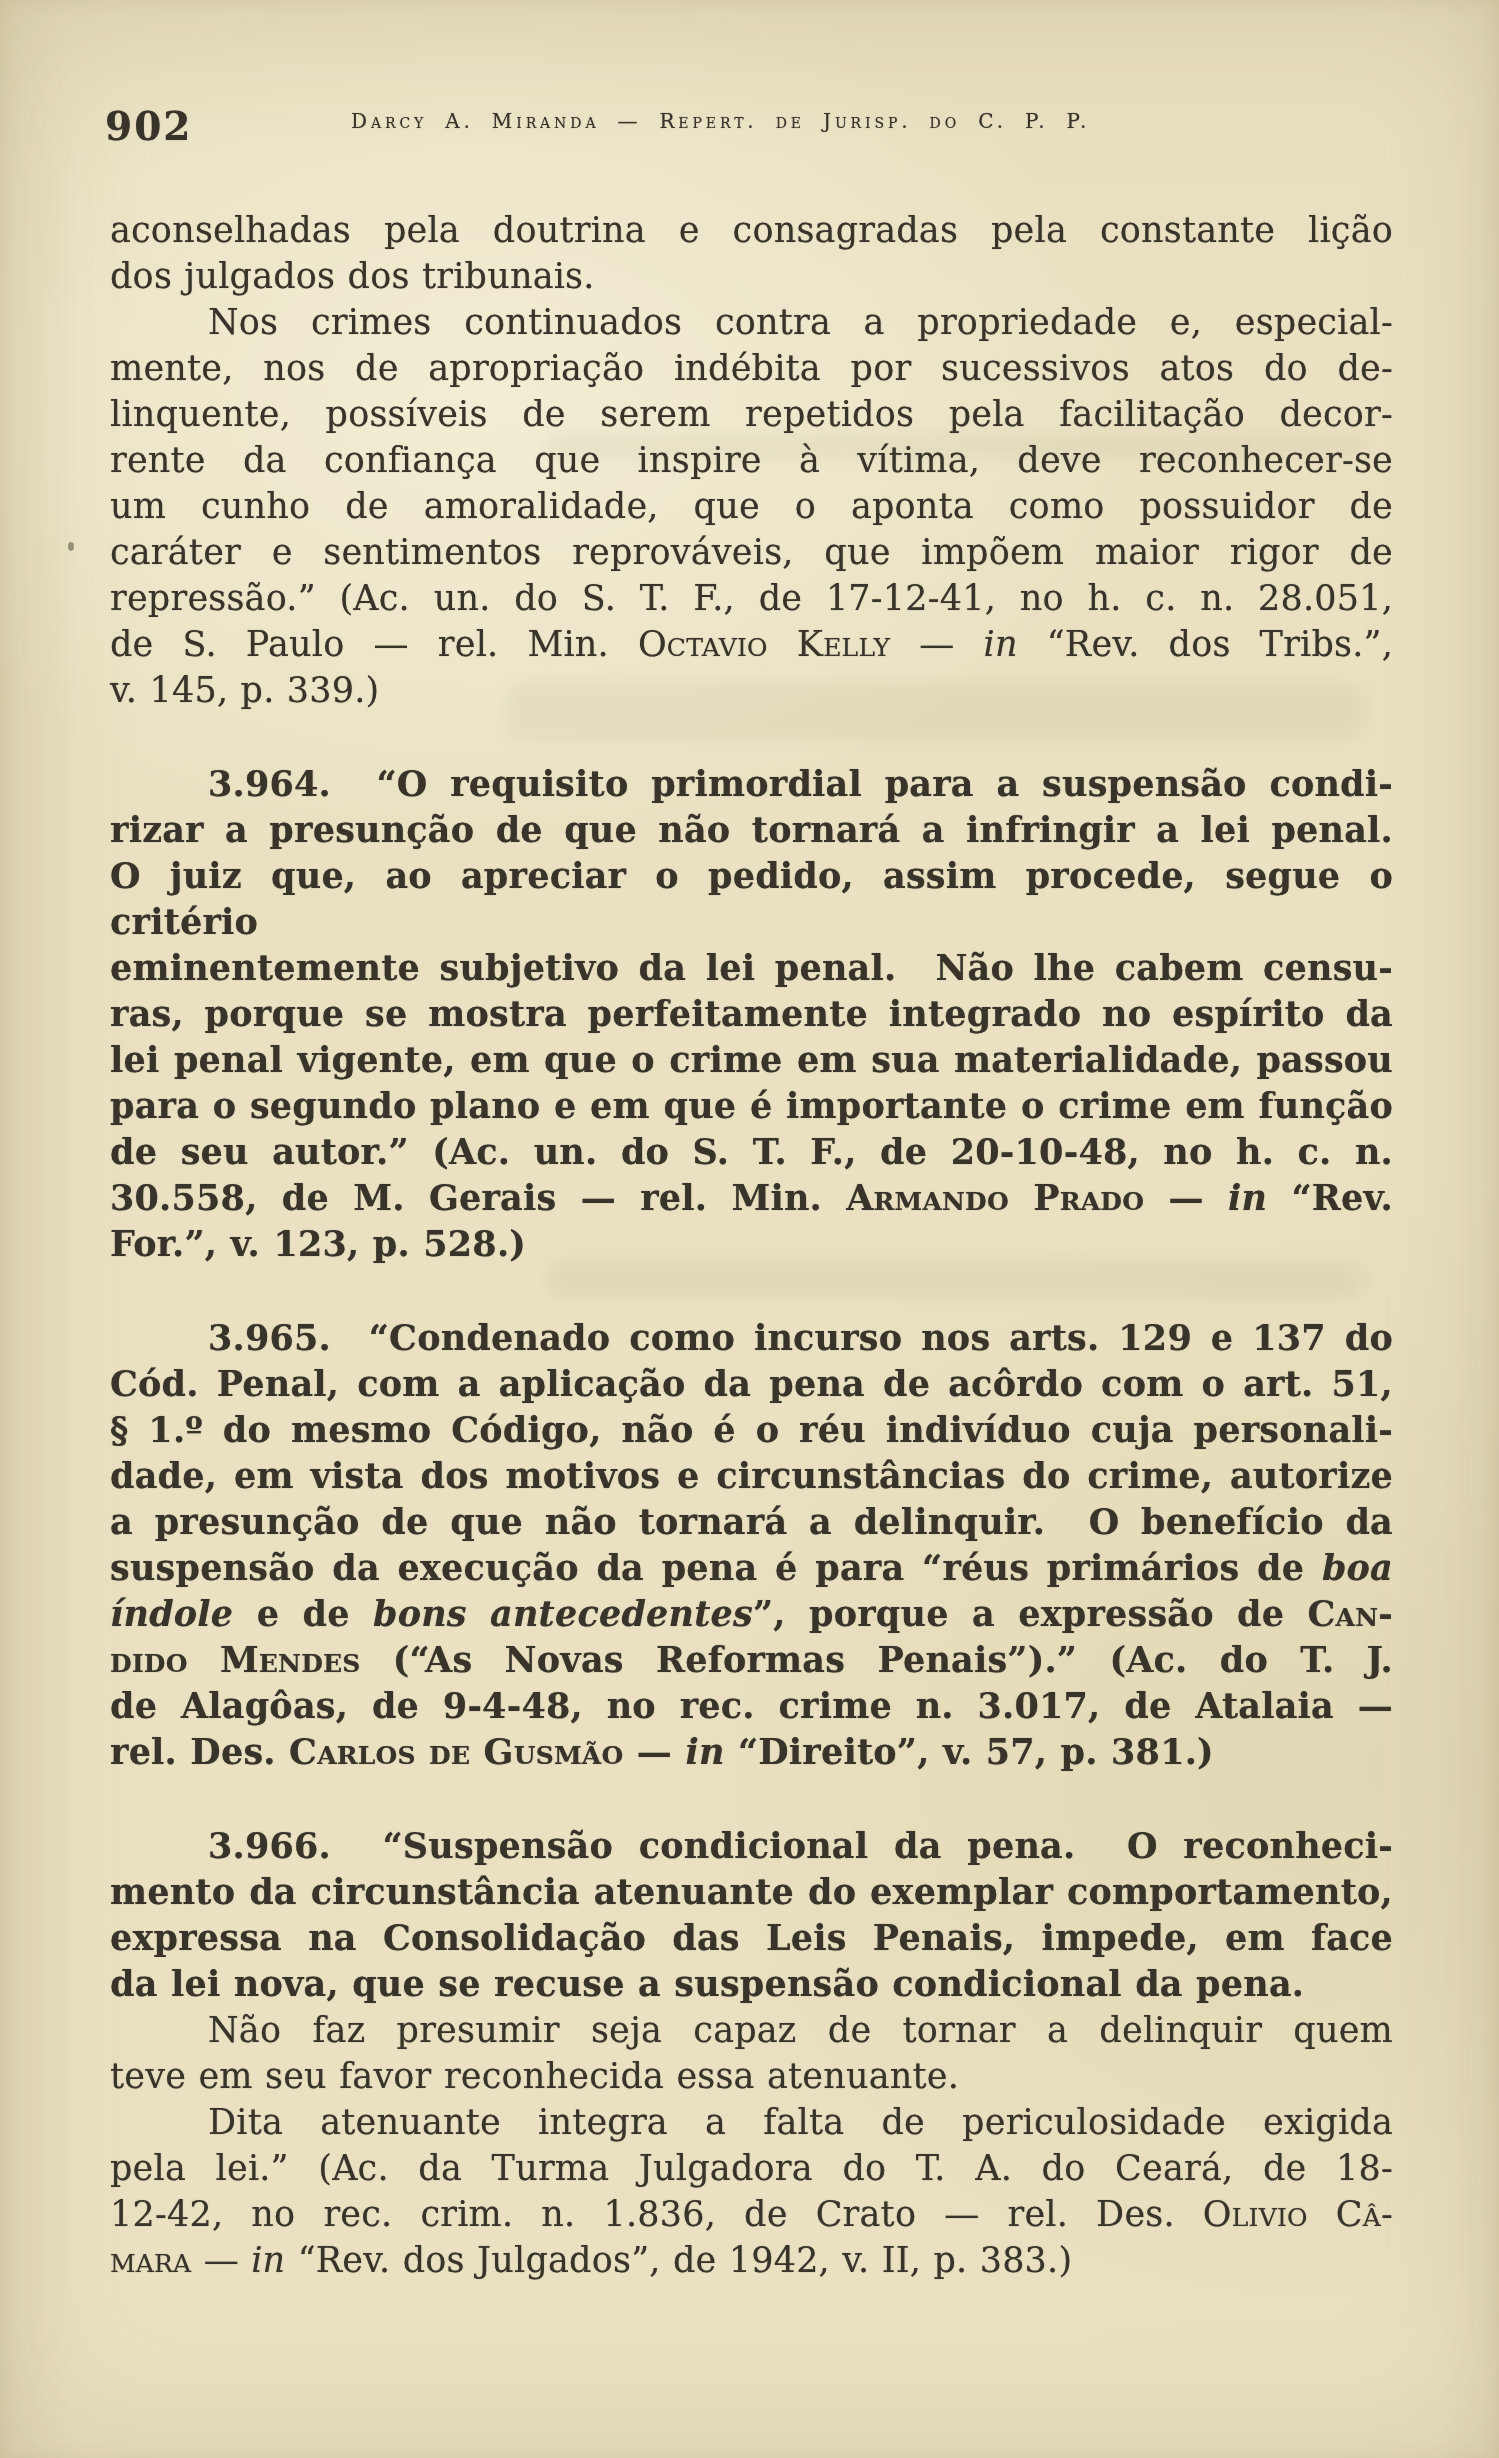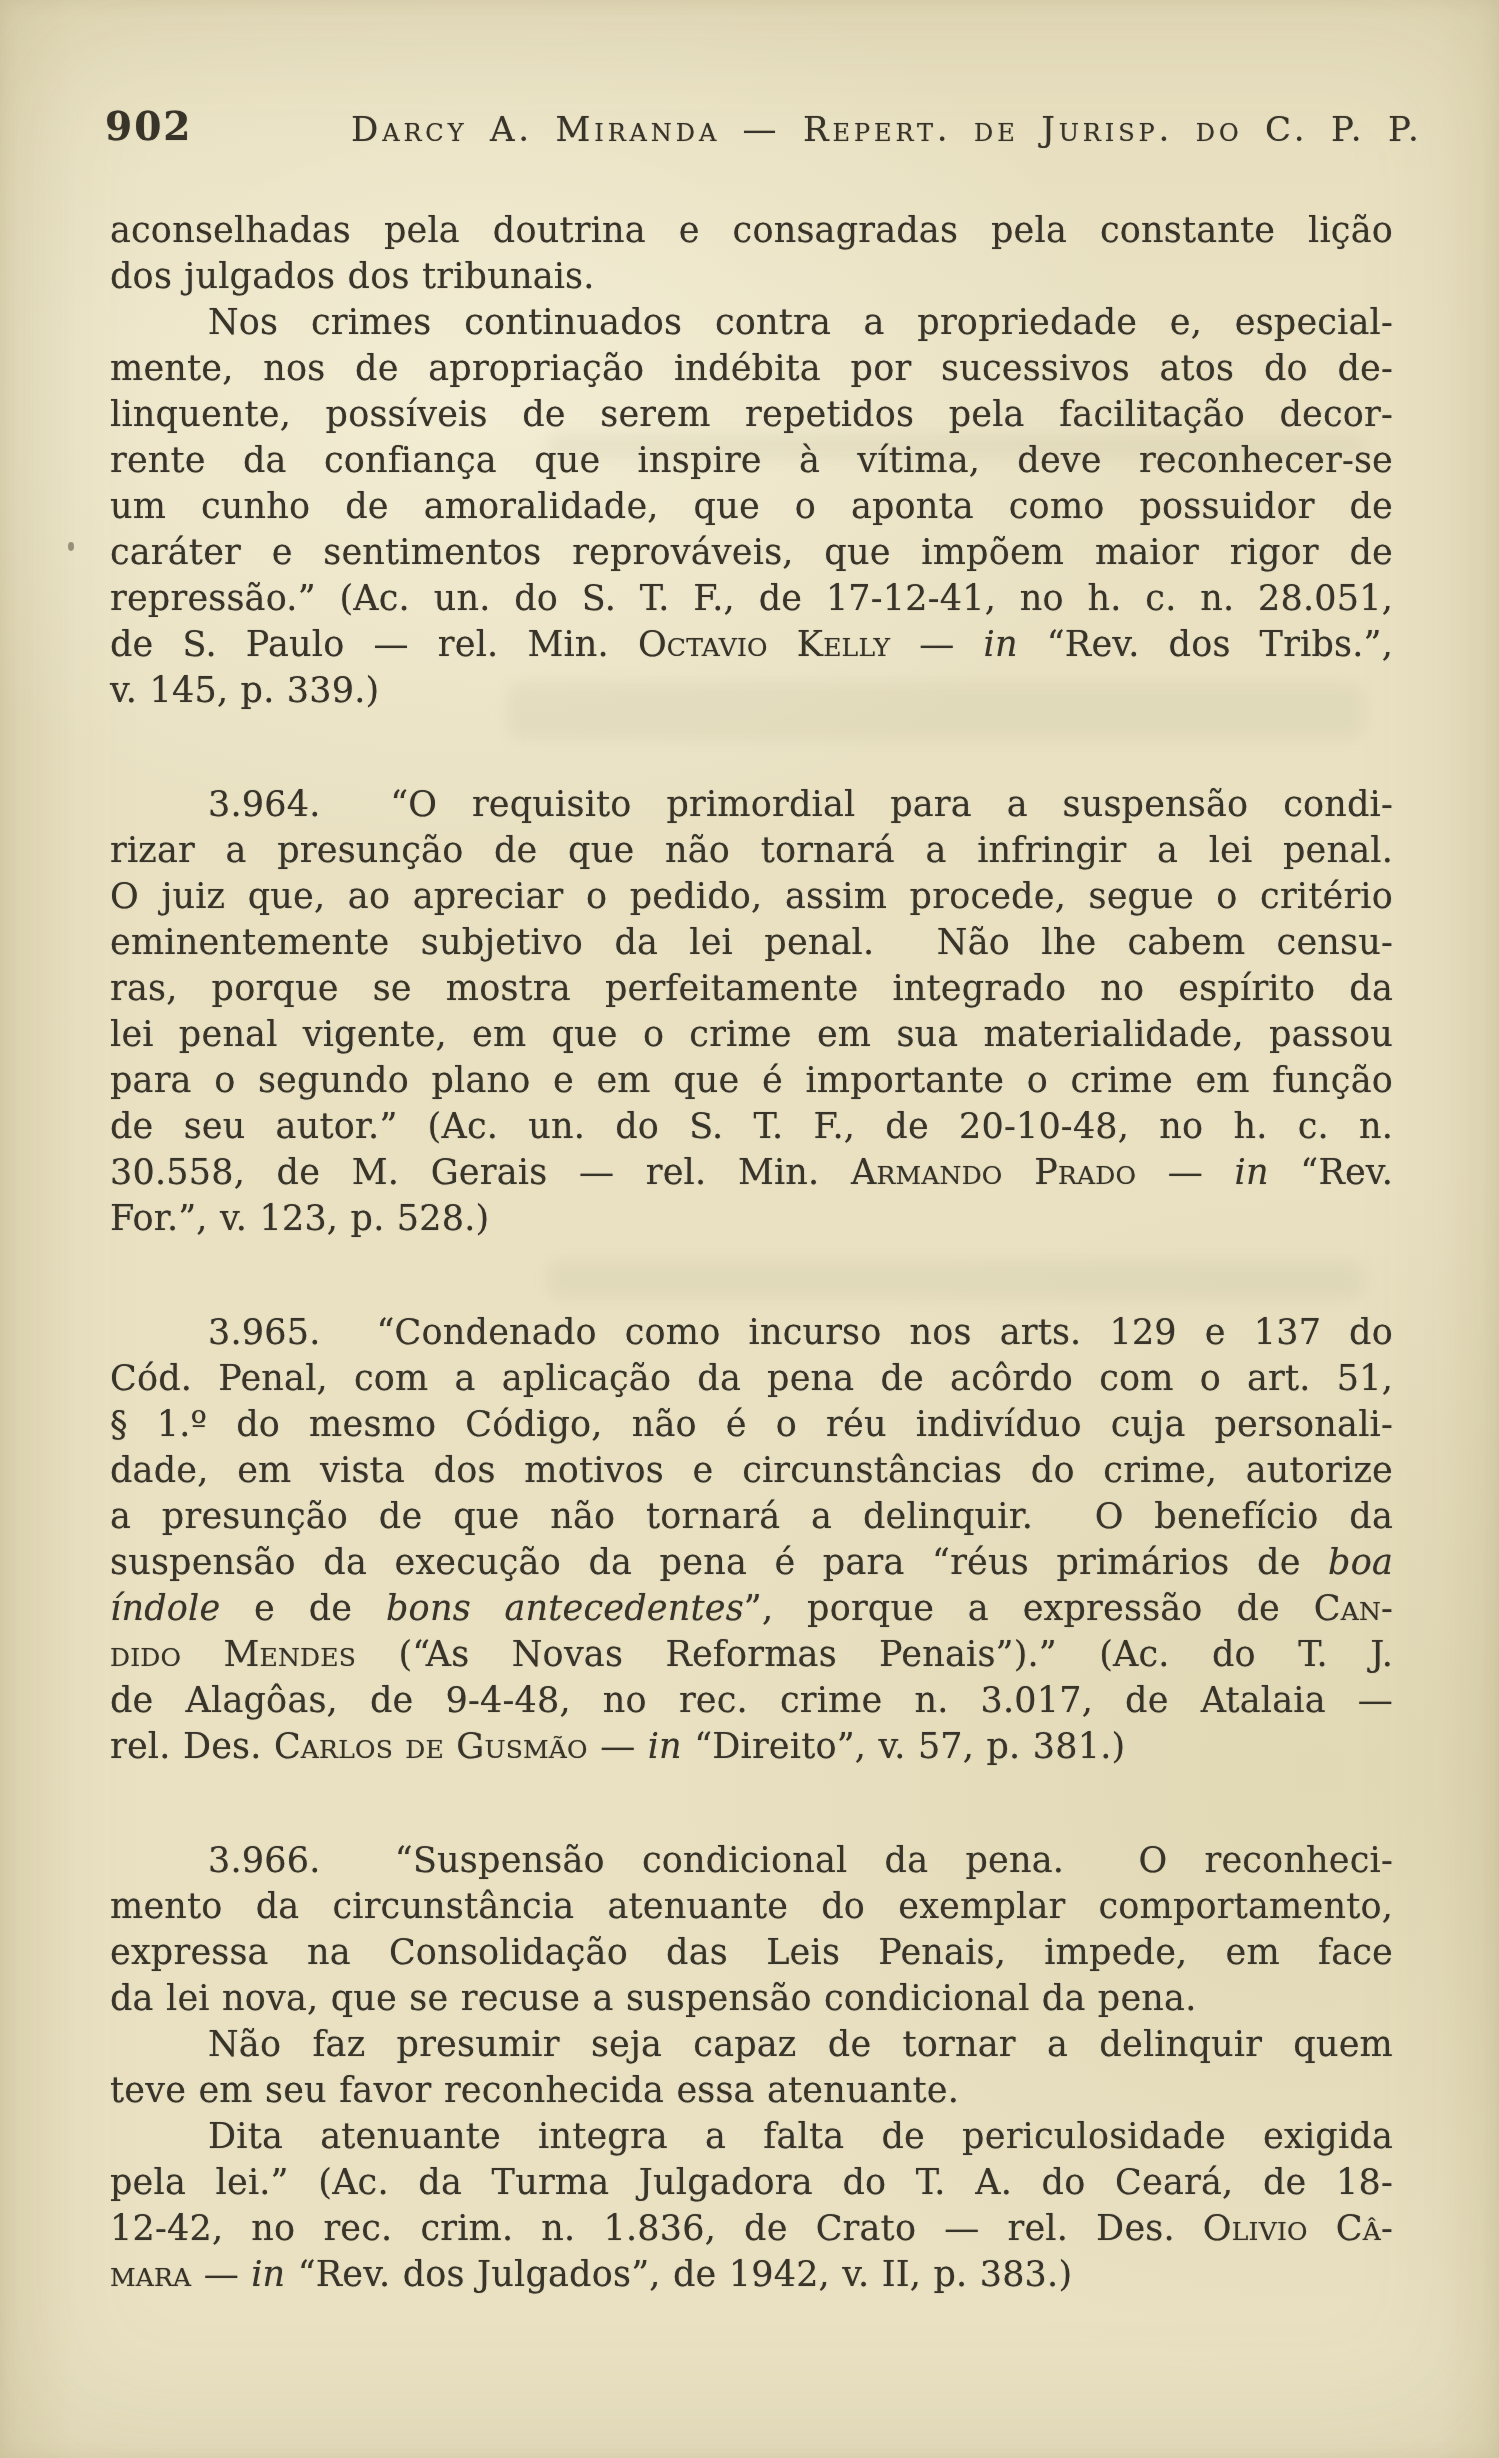--- a/index.html
+++ b/index.html
@@ -18,29 +18,29 @@
     font-family:"DejaVu Serif","Liberation Serif",serif;
     color:#38342a;
   }
   .ink{ text-shadow:0 0 1px rgba(56,52,42,0.55); }
   .page-number{
     position:absolute; left:105px; top:103px;
     font-size:39px; letter-spacing:2px; font-weight:700;
   }
   .running-header{
     position:absolute; left:351px; top:109px;
-    font-size:34px; font-variant:small-caps;
+    font-size:20px; font-variant:small-caps;
     letter-spacing:3.9px; word-spacing:7.8px; white-space:nowrap;
   }
   .body-text{
     position:absolute; left:110px; top:207px; width:1283px;
     font-size:35px; line-height:46px;
   }
   .para{ margin:0; }
-  .para.gap{ margin-top:68px; }
+  .para.gap{ margin-top:48px;font-weight:bold; }
   .line{
     text-align:justify; text-align-last:justify;
     letter-spacing:0.2px; word-spacing:1px;
     min-height:46px;
   }
   .line.last{ text-align-last:left; }
   .line.indent{ text-indent:98px; }
   .smallcaps{ font-variant:small-caps; }
   .italic{ font-style:italic; }
   .ghost{

